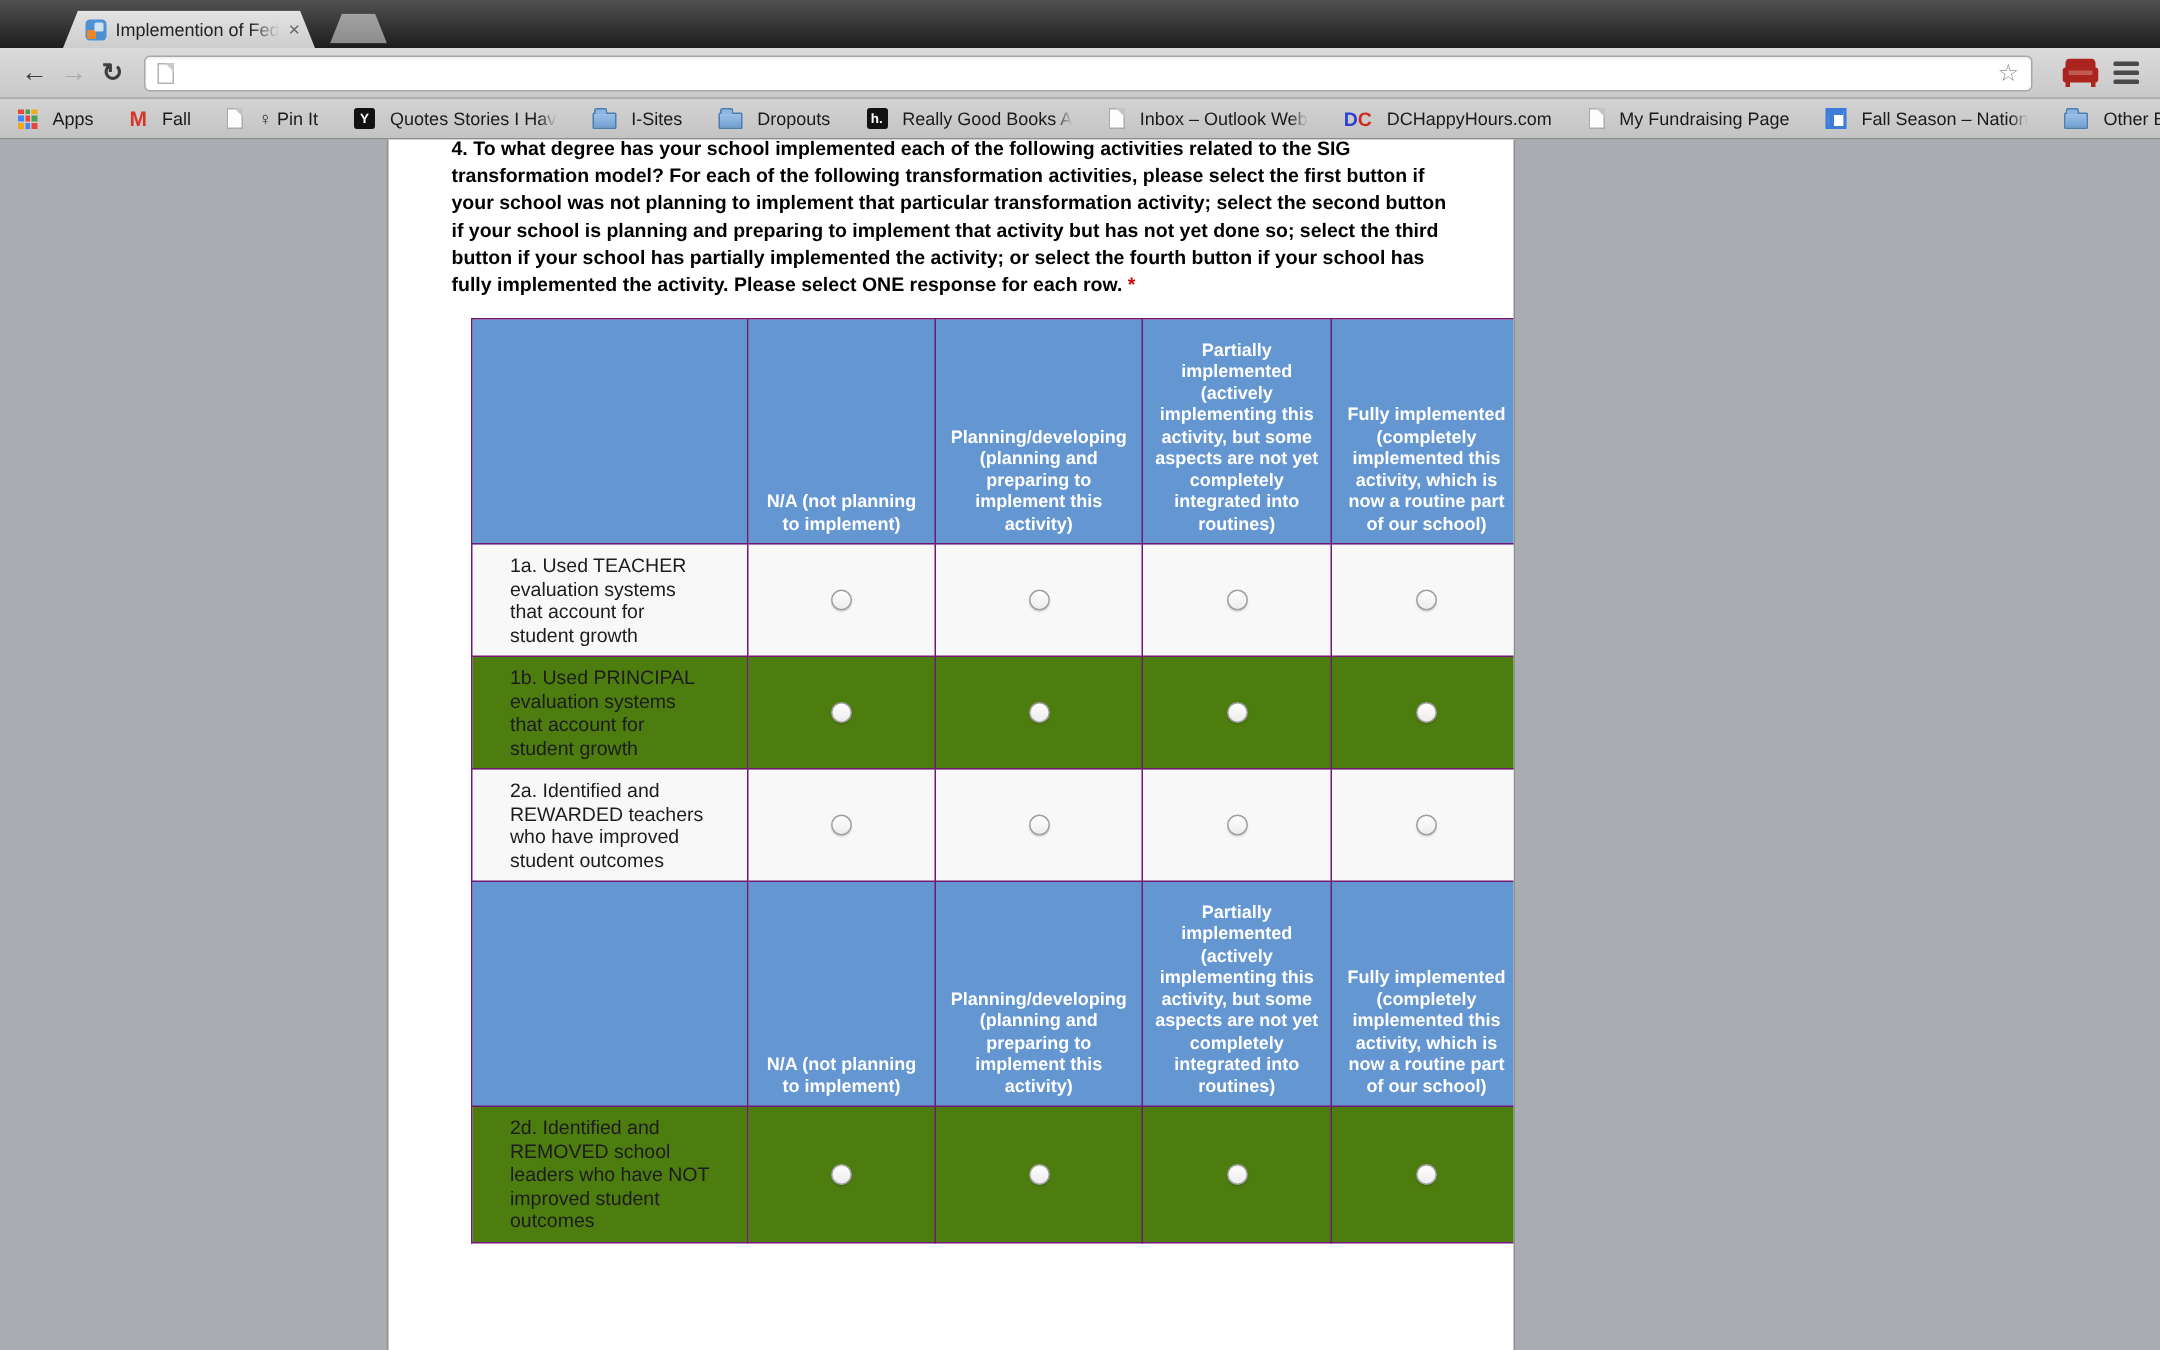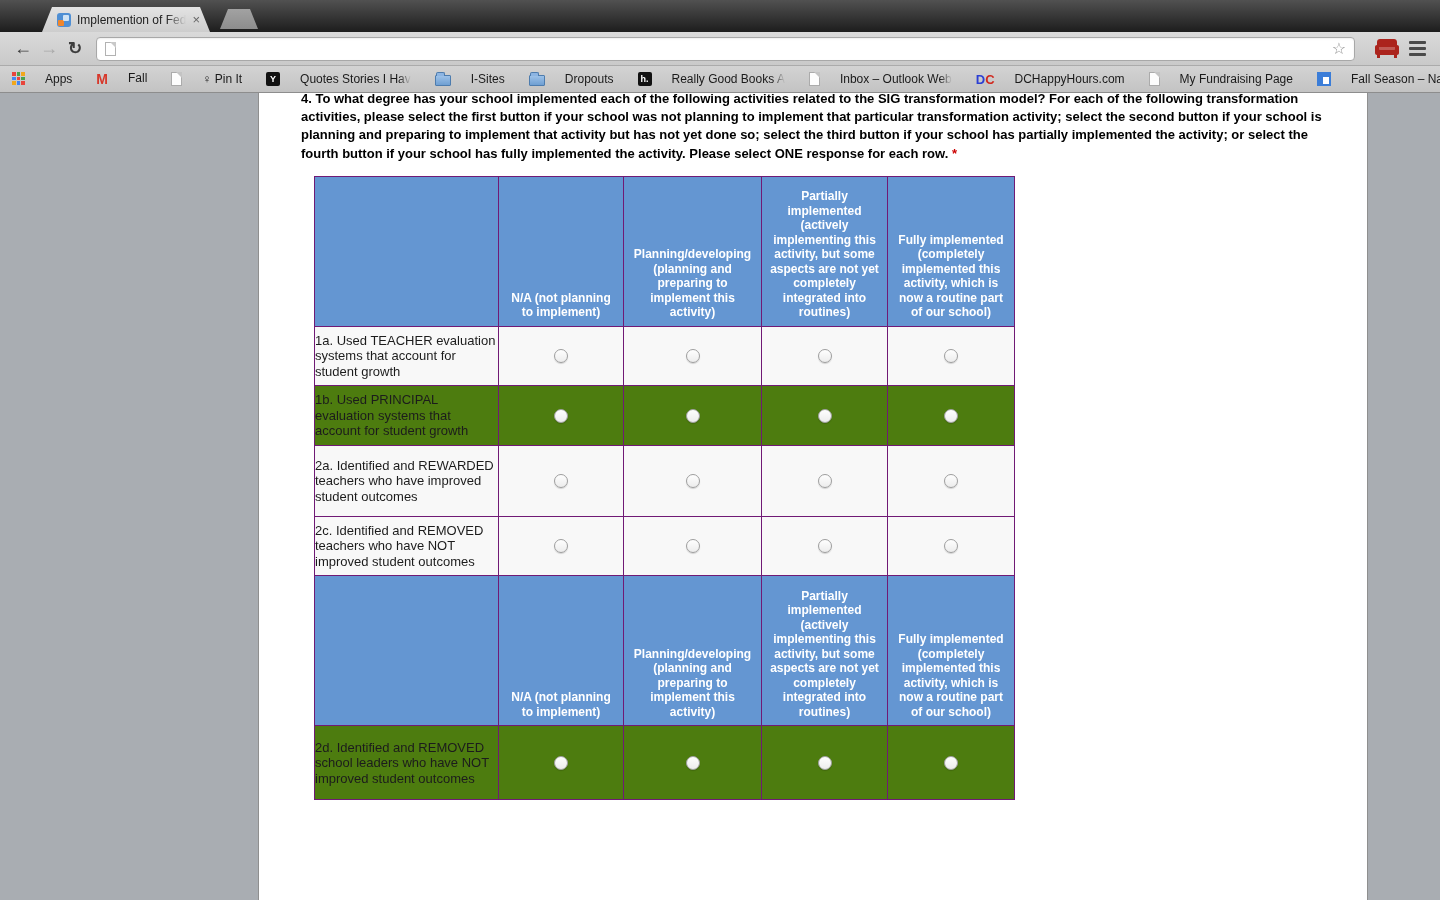--- a/index.html
+++ b/index.html
@@ -41,21 +41,21 @@
   .url .path { color:#8b8b8b; }
   .star { margin-left:auto; font-size:16px; color:#909090; }
   .ext-armchair { margin:0 10px 0 12px; display:flex; align-items:center; }
   .menu-btn { display:flex; flex-direction:column; gap:3px; margin-right:4px; }
   .menu-btn i { display:block; width:17px; height:3px; background:#4a4a4a; border-radius:1px; }
 
   
   .bookmarksbar { height:27px; background:linear-gradient(#d3d3d3,#c3c3c3); border-bottom:1px solid #8d8d8d;
                   display:flex; align-items:center; padding:0 12px; gap:24px;
                   font-size:12px; color:#1a1a1a; overflow:hidden; }
-  .bm { display:flex; align-items:flex-start; gap:20px; white-space:nowrap; flex:none; }
+  .bm { display:flex; align-items:center; gap:10px; white-space:nowrap; flex:none; }
   .bm-right { margin-left:auto; }
   .bmlabel.fade { -webkit-mask-image:linear-gradient(90deg,#000 calc(100% - 12px),transparent);
                   mask-image:linear-gradient(90deg,#000 calc(100% - 12px),transparent); }
   .bmicon { flex:none; display:inline-flex; align-items:center; justify-content:center; }
   .ic-apps-grid { width:13px; height:13px; display:grid; grid-template-columns:repeat(3,1fr); gap:1px; }
   .ic-apps-grid i { display:block; width:100%; height:100%; }
   .ic-gmail { color:#d7372a; font-weight:bold; font-size:14px; }
   .ic-page { width:11px; height:14px; background:#fdfdfd; border:1px solid #ababab; position:relative; }
   .ic-page::after { content:""; position:absolute; top:-1px; right:-1px; border:3px solid;
                     border-color:#c4c4c4 #c4c4c4 transparent transparent; }
@@ -68,31 +68,31 @@
                        border-radius:2px 2px 0 0; }
   .ic-dc-badge { font-weight:bold; font-size:13px; letter-spacing:0; }
   .ic-dc-badge b.d { color:#2b3fd4; }
   .ic-dc-badge b.c { color:#d0281e; }
   .ic-window-blue { width:14px; height:14px; border:2px solid #3b7dd8; background:
       linear-gradient(#3b7dd8 0 3px, rgba(0,0,0,0) 3px),
       linear-gradient(90deg,#3b7dd8 0 4px, #fff 4px); }
 
   
   .page { height:807px; background:#a9adb2; }
-  .doc { margin-left:258px; width:1110px; height:100%; background:#fff;
+  .doc { margin-left:258px; width:752px; height:100%; background:#fff;
          border-left:1px solid #8f8f8f; border-right:1px solid #8f8f8f; overflow:hidden; }
   .question { margin:-3px 44px 0 42px; font-weight:bold; font-size:13px; line-height:18.2px; color:#000; }
   .req { color:#cc0000; }
 
   table.matrix { border-collapse:collapse; table-layout:fixed; width:700px; margin:13px 0 0 55px; }
   table.matrix td, table.matrix th { border:1px solid #701a75; }
   th.hcell { background:#6496d2; color:#fff; font-weight:bold; font-size:12px; line-height:14.5px;
              text-align:center; vertical-align:bottom; padding:6px 5px; border:1px solid #a6c0e4; }
   tr.hdr { height:150px; }
-  td.labelcell { font-size:13px; line-height:15.5px; color:#1c1c1c; padding:6px 0; vertical-align:middle; }
+  td.labelcell { font-size:13px; line-height:15.5px; color:#1c1c1c; padding:6px 25px; vertical-align:middle; }
   td.radiocell { text-align:center; vertical-align:middle; }
   tr.light td { background:#f8f8f8; }
   tr.dark td { background:#4d7c0f; }
   .radio { width:14px; height:14px; border:1px solid #9e9e9e; border-radius:50%;
            background:linear-gradient(#fefefe,#ececec); margin:0 auto;
            box-shadow:0 1px 1px rgba(0,0,0,.15); }
 </style>
 </head>
 <body>
 
@@ -250,35 +250,20 @@
             <td class="radiocell">
               <div class="radio"></div>
             </td>
             <td class="radiocell">
               <div class="radio"></div>
             </td>
             <td class="radiocell">
               <div class="radio"></div>
             </td>
           </tr>
-          <tr class="light" style="height: 56px;">
-            <td class="labelcell">2c. Identified and REMOVED teachers who have NOT improved student outcomes</td>
-            <td class="radiocell">
-              <div class="radio"></div>
-            </td>
-            <td class="radiocell">
-              <div class="radio"></div>
-            </td>
-            <td class="radiocell">
-              <div class="radio"></div>
-            </td>
-            <td class="radiocell">
-              <div class="radio"></div>
-            </td>
-          </tr>
           <tr class="hdr">
             <th class="hcell"></th>
             <th class="hcell">N/A (not planning to implement)</th>
             <th class="hcell">Planning/developing (planning and preparing to implement this activity)</th>
             <th class="hcell">Partially implemented (actively implementing this activity, but some aspects are not yet completely integrated into routines)</th>
             <th class="hcell">Fully implemented (completely implemented this activity, which is now a routine part of our school)</th>
           </tr>
           <tr class="dark" style="height: 74px;">
             <td class="labelcell">2d. Identified and REMOVED school leaders who have NOT improved student outcomes</td>
             <td class="radiocell">

